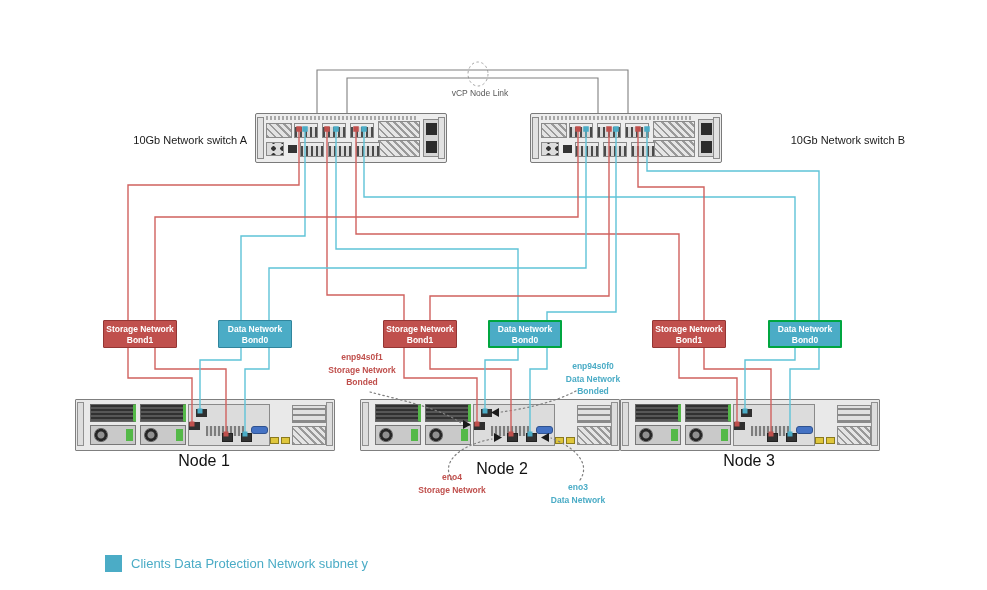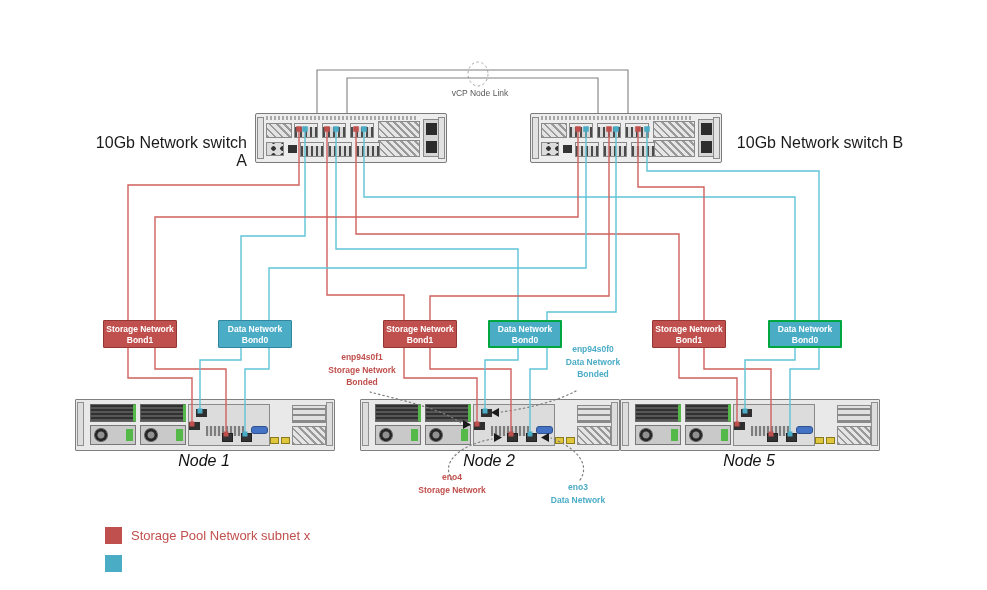--- a/index.html
+++ b/index.html
@@ -68,31 +68,31 @@
   
   .bond{position:absolute;top:320px;width:74px;height:28px;z-index:3;color:#fff;
         font-size:8.5px;font-weight:bold;text-align:center;line-height:11px;
         padding-top:3px;box-sizing:border-box;border-radius:1px;}
   .bond.storage{background:var(--c-storage,#c0504d);border:1px solid #943634;}
   .bond.data{background:var(--c-data,#4bacc6);border:1px solid #31859c;}
   .bond.hl{border:2px solid var(--c-highlight,#00a640);padding-top:2px;}
   #b1s{left:103px}#b1d{left:218px}#b2s{left:383px}#b2d{left:488px}#b3s{left:652px}#b3d{left:768px}
 
   
-  .sw-label{position:absolute;top:134px;font-size:16px;color:#1a1a1a;z-index:1;}
+  .sw-label{position:absolute;top:134px;font-size:11px;color:#1a1a1a;z-index:1;}
   #lbl-sw-a{left:95px;width:152px;text-align:right;}
-  #lbl-sw-b{left:735px;width:170px;text-align:center;}
+  #lbl-sw-b{left:735px;width:170px;text-align:right;}
   #lbl-vcp{position:absolute;left:438px;top:88px;width:84px;text-align:center;
            font-size:8.5px;color:#595959;z-index:1;}
-  .node-label{position:absolute;top:452px;width:100px;text-align:center;font-size:16px;color:#111;z-index:1;font-style:italic;}
+  .node-label{position:absolute;top:452px;width:100px;text-align:center;font-size:16px;color:#111;z-index:1;}
   .callout{position:absolute;z-index:2;text-align:center;font-size:8.5px;line-height:12.5px;width:80px;font-weight:bold;}
   .callout.red{color:var(--c-storage,#c0504d);}
   .callout.teal{color:var(--c-data,#4bacc6);}
   #co-s-bond{left:322px;top:351px}
-  #co-d-bond{left:553px;top:343px}
+  #co-d-bond{left:553px;top:360px}
   #co-eno4{left:412px;top:471px}
   #co-eno3{left:538px;top:481px}
 
   
   .legend-row{position:absolute;left:105px;height:18px;display:flex;align-items:center;gap:9px;z-index:1;}
   #leg1{top:526px}#leg2{top:554px}
   .leg-swatch{width:17px;height:17px;flex:0 0 auto;}
   .leg-label{font-size:13px;}
 
   
@@ -244,26 +244,23 @@
   </div>
   <div class="callout red" id="co-eno4">
     <div>eno4</div>
     <div>Storage Network</div>
   </div>
   <div class="callout teal" id="co-eno3">
     <div>eno3</div>
     <div>Data Network</div>
   </div>
 
-  <div class="legend-row" id="leg1">
-    <div class="leg-swatch" id="leg1-swatch" style="background: rgb(192, 80, 77);"></div>
-    <div class="leg-label" id="leg1-label" style="color: rgb(192, 80, 77);">Storage Pool Network subnet x</div>
-  </div>
   <div class="legend-row" id="leg2">
     <div class="leg-swatch" id="leg2-swatch" style="background: rgb(75, 172, 198);"></div>
+    <div class="leg-label" id="leg2-label" style="color: rgb(75, 172, 198);">Clients Data Protection Network subnet y</div>
   </div>
 
 <div class="server" style="left: 75px;">
       <div class="sv-ear l"></div>
       <div class="sv-ear r"></div>
       <div class="sv-bay b1"></div>
       <div class="sv-bay b2"></div>
       <div class="sv-fan f1"></div>
       <div class="sv-fan f2"></div>
       <div class="sv-mid"></div>
@@ -291,34 +288,34 @@
       <div class="sv-pci-r"></div>
       <div class="sv-kb"></div>
       <div class="sv-nic n1"></div>
       <div class="sv-nic n2"></div>
       <div class="sv-vga"></div>
       <div class="sv-usb u1"></div>
       <div class="sv-usb u2"></div>
       <div class="sv-slots"></div>
       <div class="sv-grill"></div>
     </div>
-    <div class="node-label" style="left: 439px;">Node 2</div>
+    <div class="node-label" style="left: 452px; margin-top: 8px;">Node 2</div>
     <div class="server" style="left: 620px;">
       <div class="sv-ear l"></div>
       <div class="sv-ear r"></div>
       <div class="sv-bay b1"></div>
       <div class="sv-bay b2"></div>
       <div class="sv-fan f1"></div>
       <div class="sv-fan f2"></div>
       <div class="sv-mid"></div>
       <div class="sv-pci-t"></div>
       <div class="sv-pci-r"></div>
       <div class="sv-kb"></div>
       <div class="sv-nic n1"></div>
       <div class="sv-nic n2"></div>
       <div class="sv-vga"></div>
       <div class="sv-usb u1"></div>
       <div class="sv-usb u2"></div>
       <div class="sv-slots"></div>
       <div class="sv-grill"></div>
     </div>
-    <div class="node-label" style="left: 699px;">Node 5</div>
+    <div class="node-label" style="left: 699px;">Node 3</div>
   </div>
 
 </body></html>

